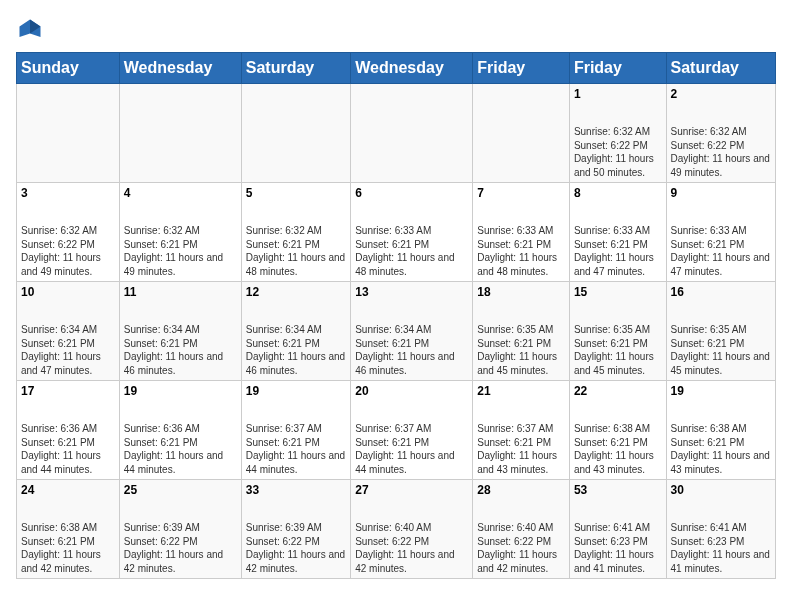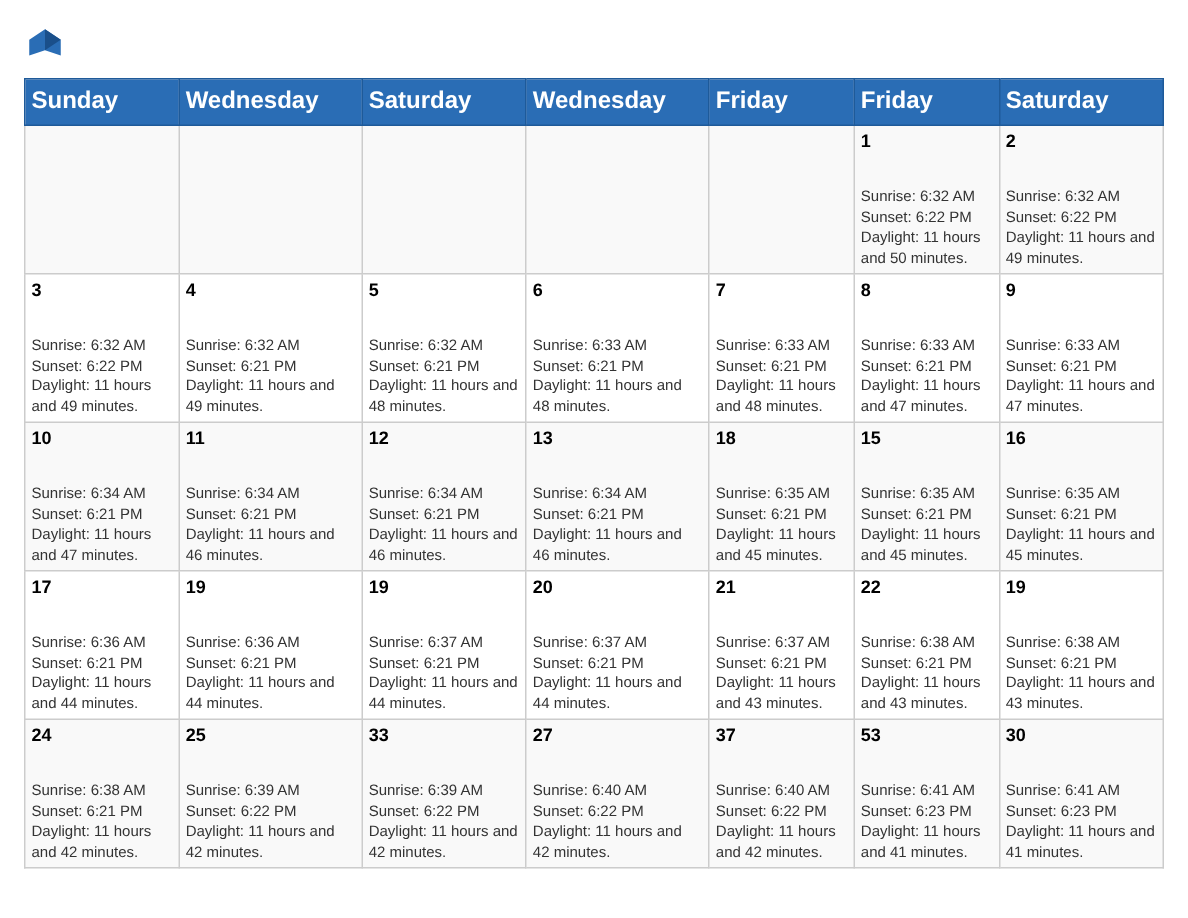--- a/index.html
+++ b/index.html
@@ -285,21 +285,21 @@
 Sunset: 6:22 PM
 Daylight: 11 hours and 42 minutes.</div>
         </td>
         <td>
           <span class="day-num">27</span>
           <div class="day-info" style="white-space: pre-line;">Sunrise: 6:40 AM
 Sunset: 6:22 PM
 Daylight: 11 hours and 42 minutes.</div>
         </td>
         <td>
-          <span class="day-num">37</span>
+          <span class="day-num">28</span>
           <div class="day-info" style="white-space: pre-line;">Sunrise: 6:40 AM
 Sunset: 6:22 PM
 Daylight: 11 hours and 42 minutes.</div>
         </td>
         <td>
           <span class="day-num">53</span>
           <div class="day-info" style="white-space: pre-line;">Sunrise: 6:41 AM
 Sunset: 6:23 PM
 Daylight: 11 hours and 41 minutes.</div>
         </td>

